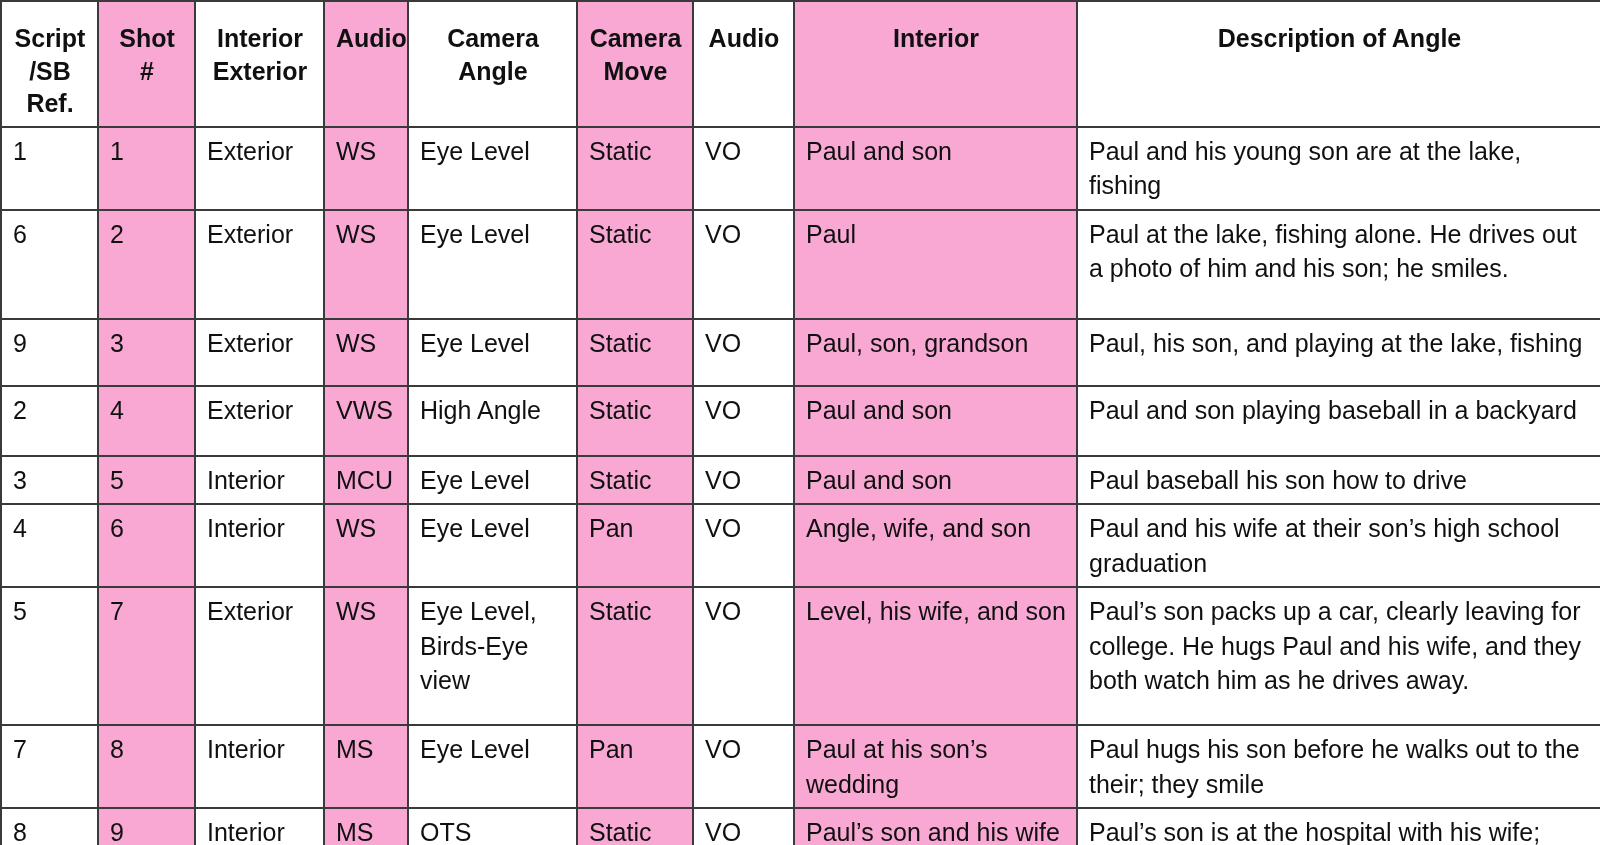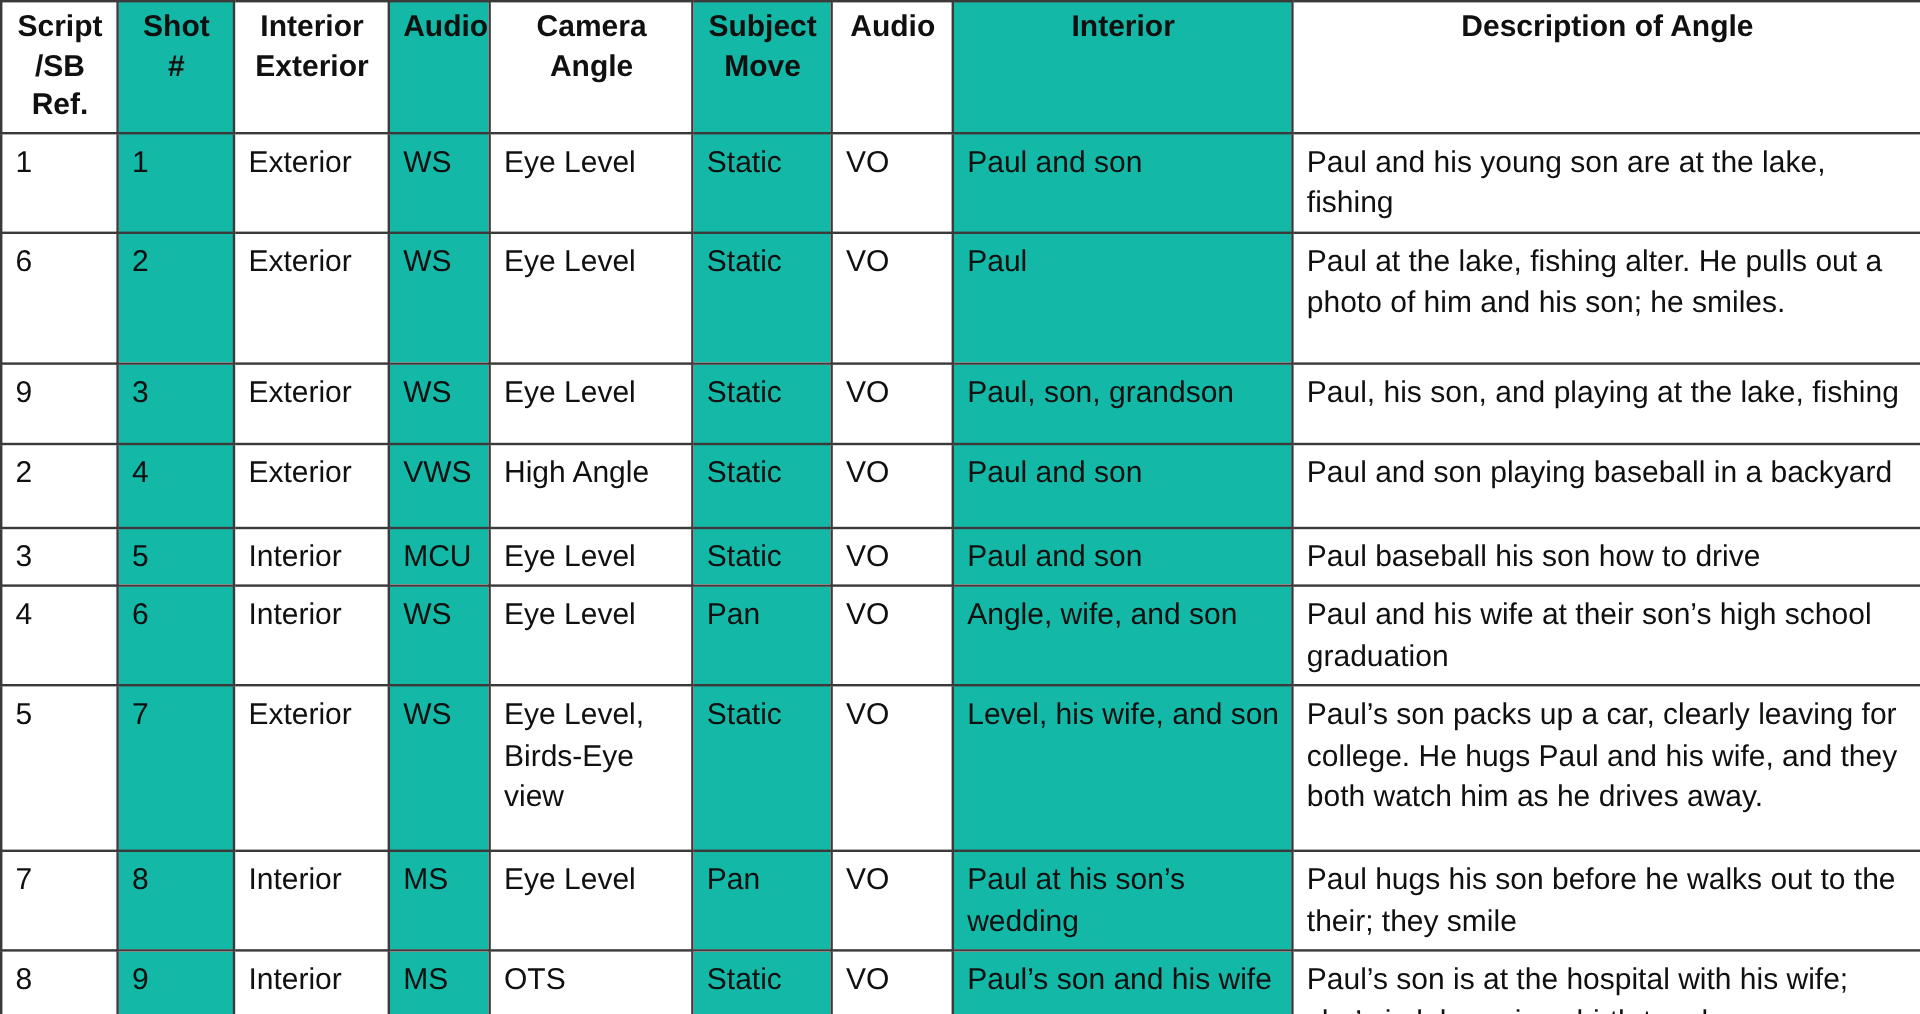--- a/index.html
+++ b/index.html
@@ -39,28 +39,28 @@
     font-size: 25px;
     line-height: 1.38;
     color: #101010;
     background: #ffffff;
     box-sizing: border-box;
     overflow: hidden;
   }
   
   #shotlist-table th.shaded,
   #shotlist-table td.shaded {
-    background: #14b8a6;
+    background: #f9a8d4;
   }
 
   #shotlist-table thead th {
     font-weight: bold;
     text-align: center;
     vertical-align: top;
-    padding-top: 4px;
+    padding-top: 20px;
     line-height: 1.30;
   }
   #shotlist-table tbody td {
     text-align: left;
     font-weight: normal;
   }
 
   
   tr.hrow { height: 105px; }
   tr.r0 { height: 79px; }
@@ -101,21 +101,21 @@
       <th>
           <span class="cell-text">Interior Exterior</span>
         </th>
       <th class="shaded">
           <span class="cell-text">Audio</span>
         </th>
       <th>
           <span class="cell-text">Camera Angle</span>
         </th>
       <th class="shaded">
-          <span class="cell-text">Subject Move</span>
+          <span class="cell-text">Camera Move</span>
         </th>
       <th>
           <span class="cell-text">Audio</span>
         </th>
       <th class="shaded">
           <span class="cell-text">Interior</span>
         </th>
       <th>
           <span class="cell-text">Description of Angle</span>
         </th>
@@ -172,21 +172,21 @@
       <td class="shaded">
           <span class="cell-text">Static</span>
         </td>
       <td>
           <span class="cell-text">VO</span>
         </td>
       <td class="shaded">
           <span class="cell-text">Paul</span>
         </td>
       <td>
-          <span class="cell-text">Paul at the lake, fishing alter. He pulls out a photo of him and his son; he smiles.</span>
+          <span class="cell-text">Paul at the lake, fishing alone. He drives out a photo of him and his son; he smiles.</span>
         </td>
     </tr>
 
     <tr class="r2">
       <td>
           <span class="cell-text">9</span>
         </td>
       <td class="shaded">
           <span class="cell-text">3</span>
         </td>

